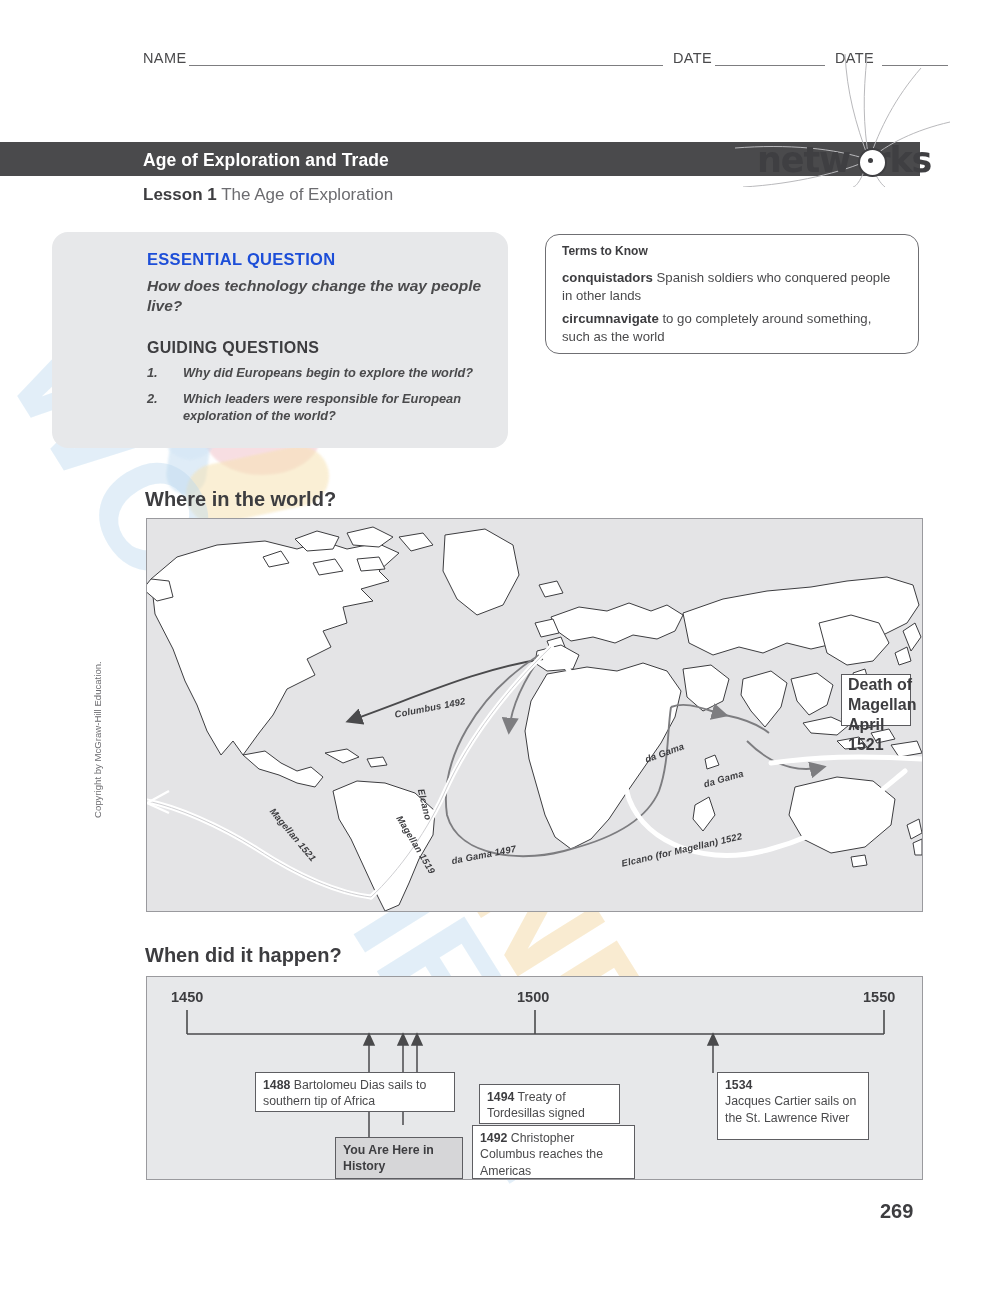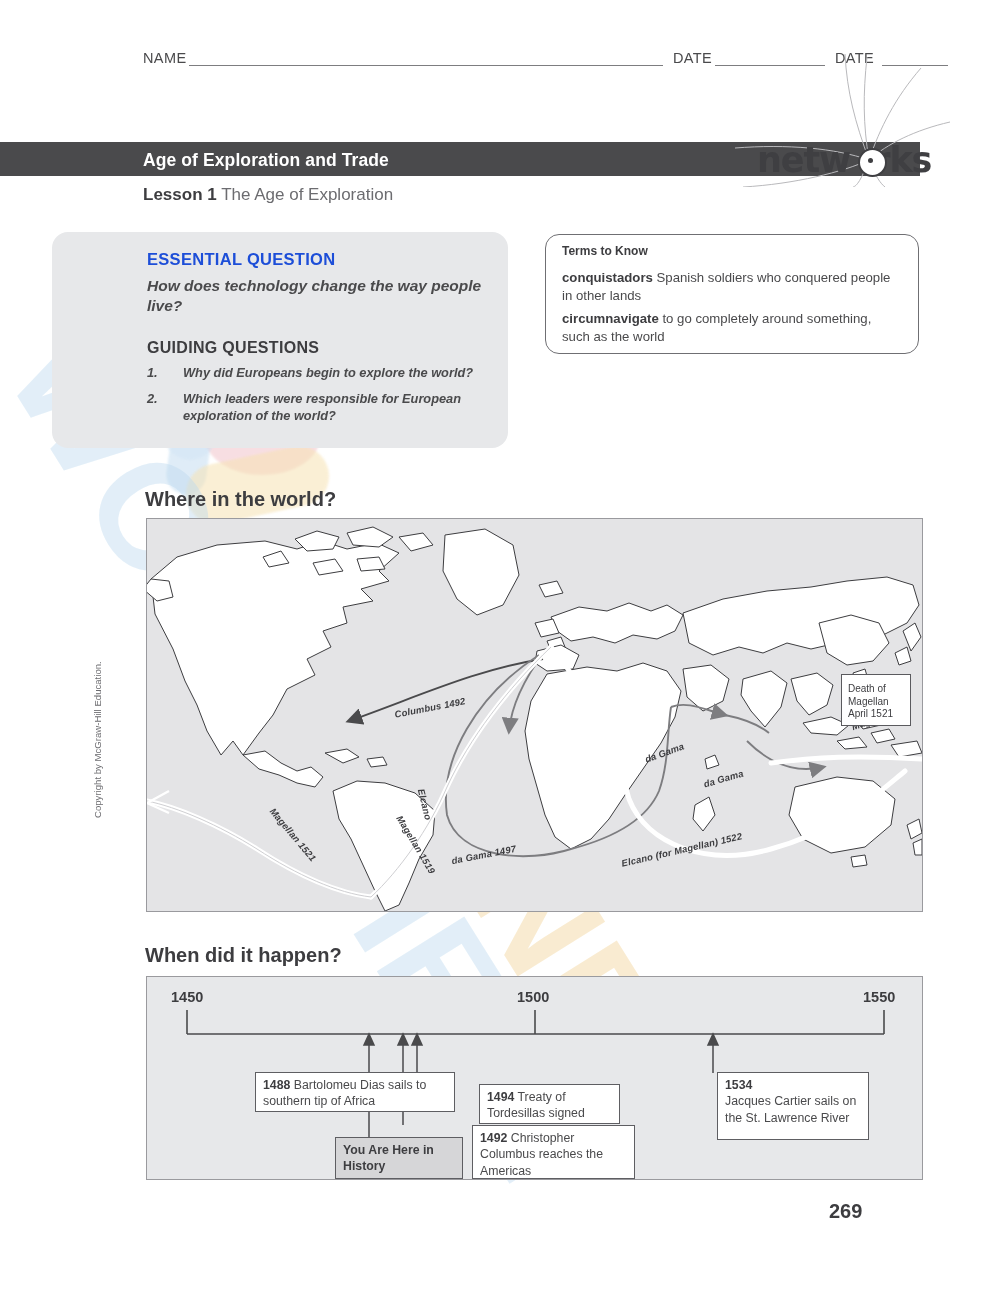--- a/index.html
+++ b/index.html
@@ -123,21 +123,21 @@
   .mapbox svg{position:absolute;left:0;top:0;}
   .map-label{
     position:absolute;font-size:9.4px;font-weight:bold;font-style:italic;color:#3d3d40;
     white-space:nowrap;letter-spacing:.2px;z-index:6;
   }
   .callout{
     position:absolute;left:694px;top:155px;width:68px;height:50px;background:#ffffff;
     border:1.3px solid #5a5a5e;z-index:8;
   }
   .callout .ct{
-    position:absolute;left:6px;top:8px;font-size:10px;line-height:1.26;color:#3d3d40;
+    position:absolute;left:6px;top:0;font-size:16px;line-height:1.26;color:#3d3d40;font-weight:bold;
   }
 
   
   .timebox{
     position:absolute;left:146px;top:976px;width:775px;height:202px;
     background:#e7e8ea;border:1.1px solid #9a9a9e;z-index:10;
   }
   .timebox svg{position:absolute;left:0;top:0;}
   .yr{
     position:absolute;font-size:14.5px;font-weight:bold;color:#3d3d40;z-index:6;
@@ -148,21 +148,21 @@
   }
   .tbox b{color:#3d3d40;font-weight:bold;}
   .tbox.here{background:#d6d6d8;font-weight:bold;color:#3d3d40;}
 
   
   .copyright{
     position:absolute;left:92px;top:818px;font-size:9.6px;color:#6c6c70;z-index:20;
     transform:rotate(-90deg);transform-origin:left top;white-space:nowrap;
   }
   .pageno{
-    position:absolute;left:829px;top:1200px;font-size:20px;font-weight:bold;color:#3d3d40;z-index:20;
+    position:absolute;left:880px;top:1200px;font-size:20px;font-weight:bold;color:#3d3d40;z-index:20;
   }
 </style>
 </head>
 <body>
 
 <div class="page">
 
   <div class="watermark">
     <div class="blob blob1"></div>
     <div class="blob blob2"></div>

